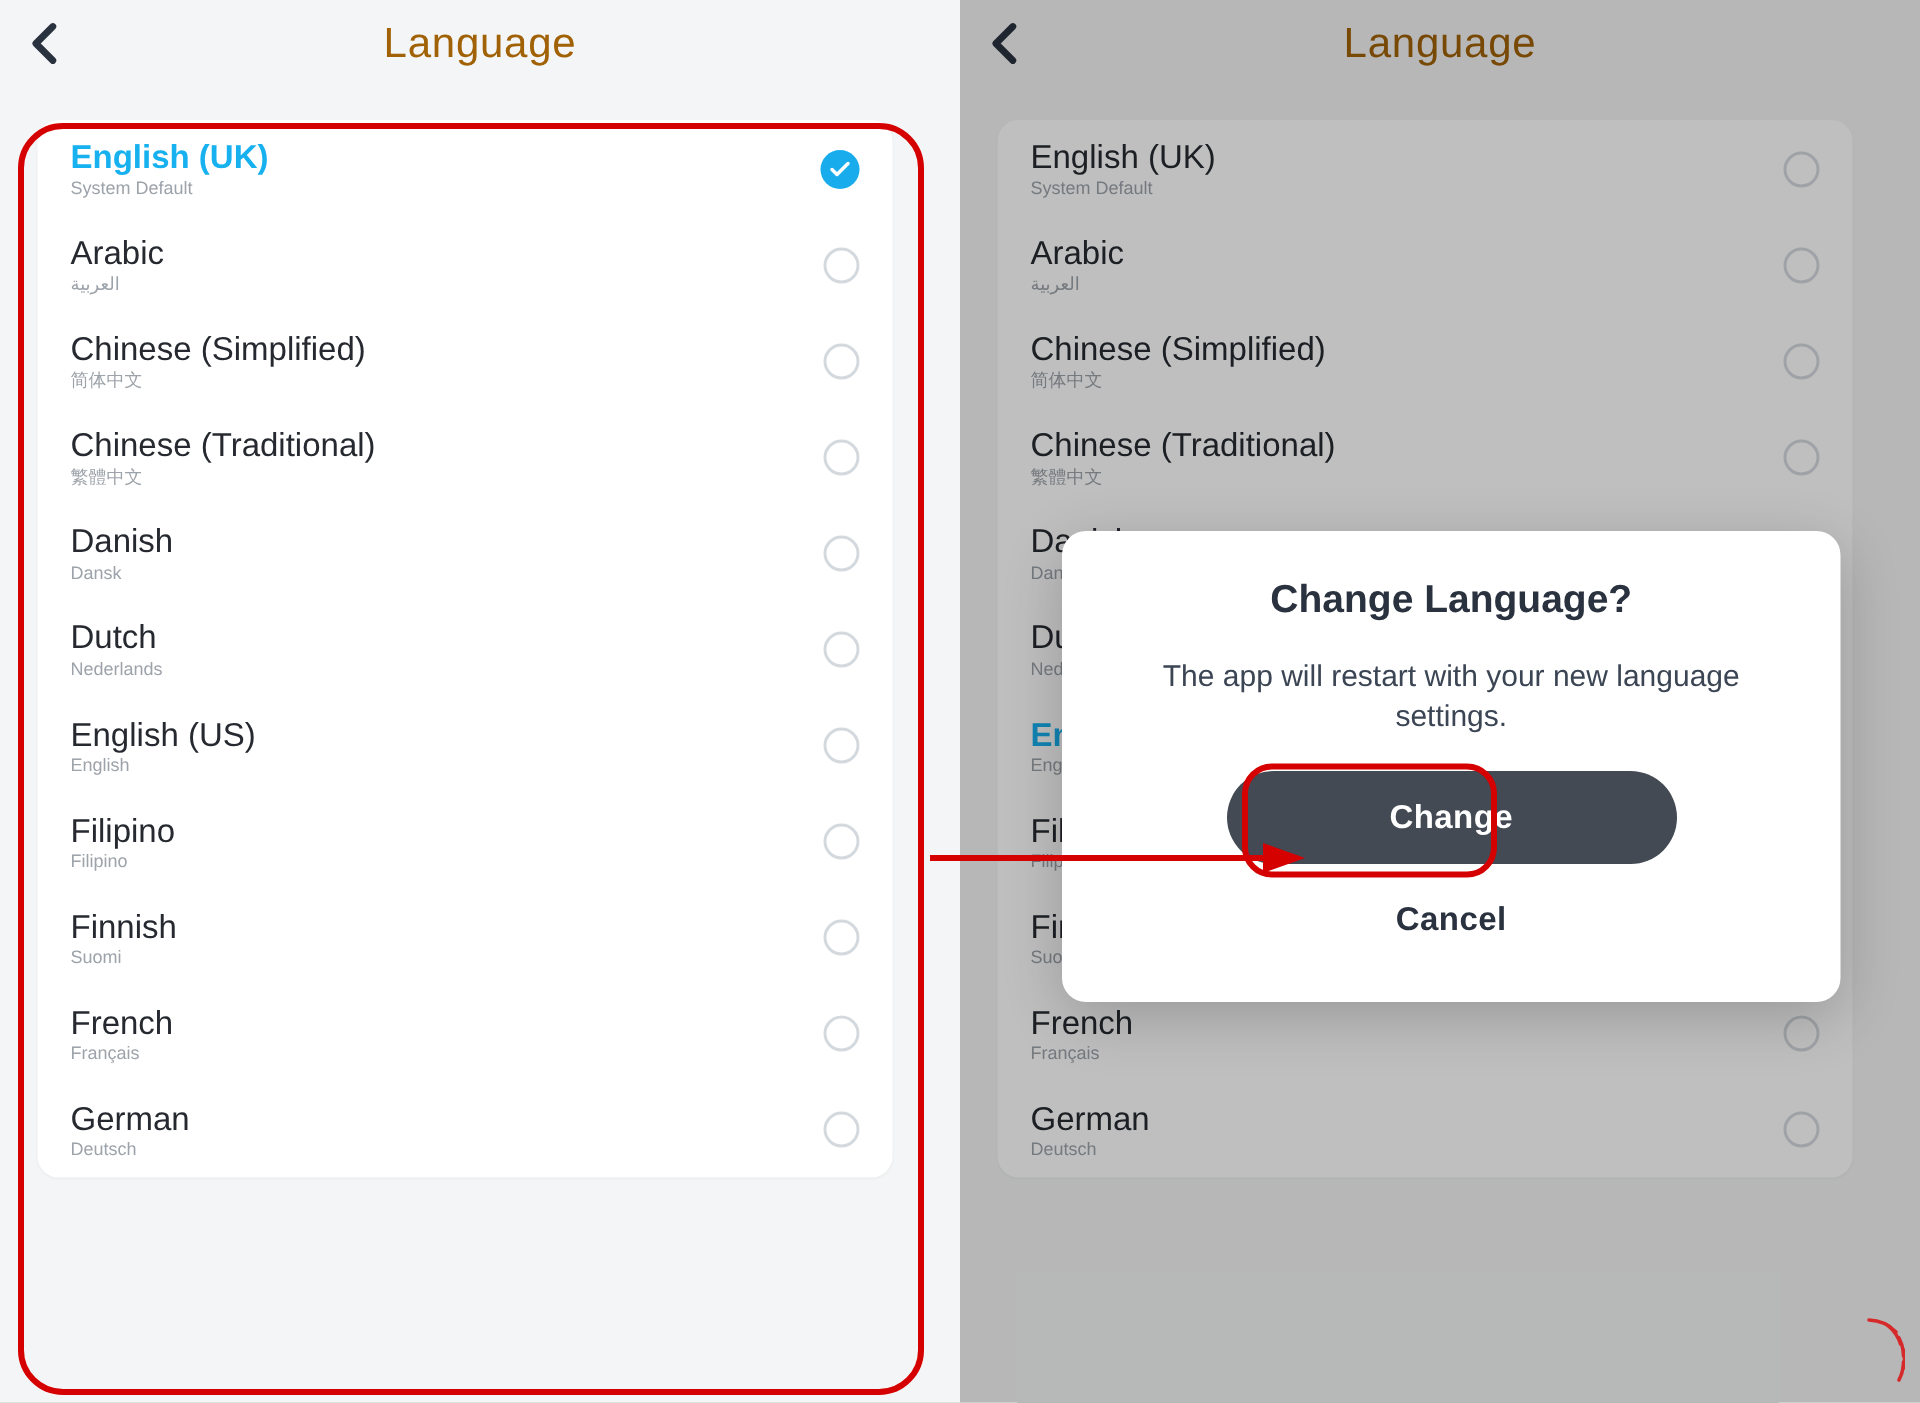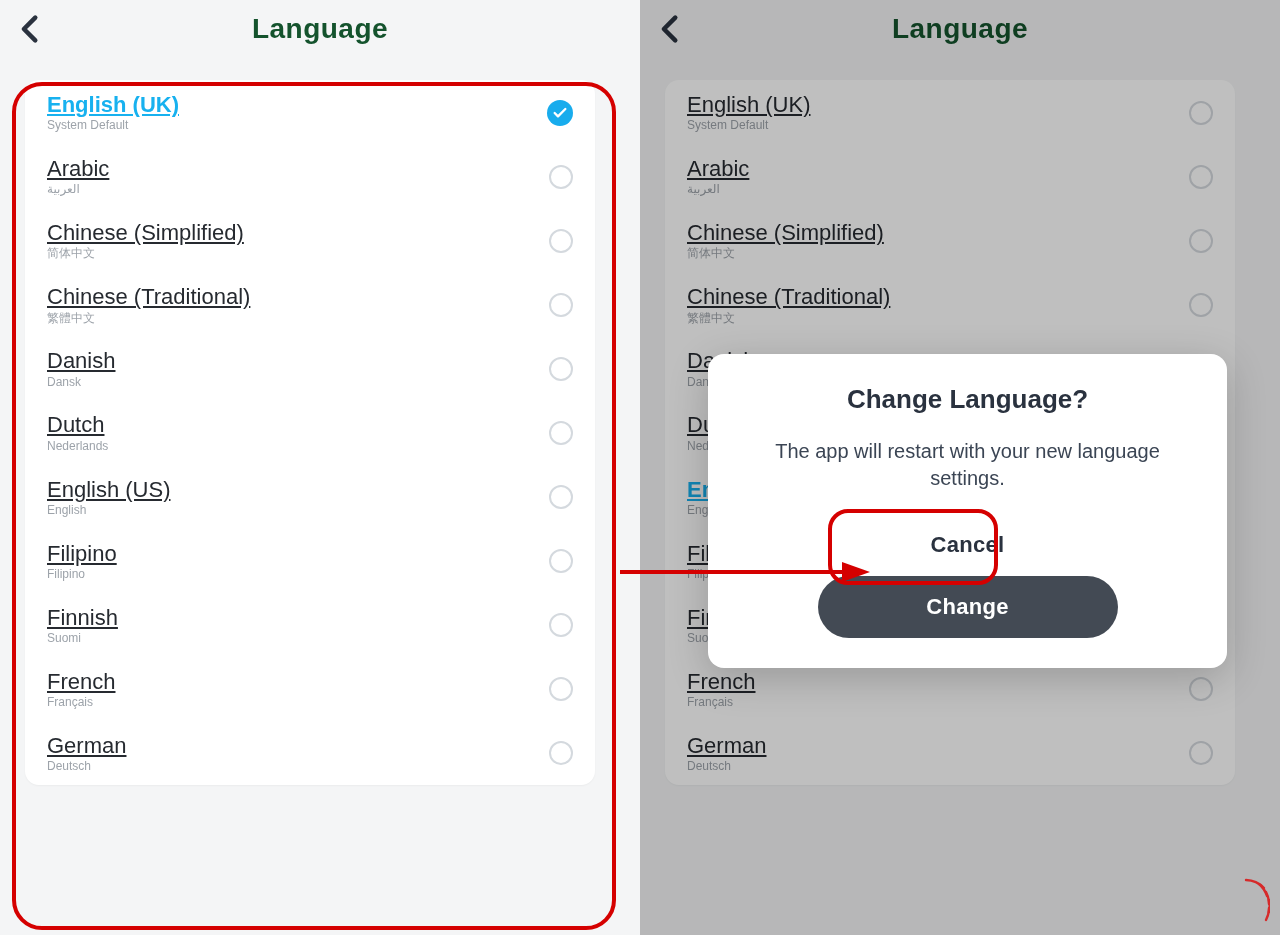--- a/index.html
+++ b/index.html
@@ -5,27 +5,27 @@
   * { margin:0; padding:0; box-sizing:border-box; font-family:-apple-system, "Helvetica Neue", Arial, sans-serif; }
   body { background:#f4f5f6; width:1280px; height:935px; overflow:hidden; position:relative; }
   .pane { position:absolute; top:0; height:935px; background:#f4f5f6; }
   .pane.left  { left:0;   width:640px; }
   .pane.right { left:640px; width:640px; }
 
   
   .hdr { height:58px; display:flex; align-items:center; justify-content:center; position:relative; background:#f4f5f6; }
   .hdr .back { position:absolute; left:14px; top:50%; transform:translateY(-50%); display:flex; align-items:center; }
   .hdr .back svg{ width:34px; height:34px; }
-  .hdr .title { font-size:28px; font-weight:700; color:#14532d; letter-spacing:.5px; }
+  .hdr .title { font-size:28px; font-weight:400; color:#a16207; letter-spacing:.5px; }
 
   
   .card{ background:#fff; border-radius:14px; margin:22px 45px 0 25px; overflow:hidden; box-shadow:0 1px 2px rgba(0,0,0,.04); }
   .row{ display:flex; align-items:center; justify-content:space-between; padding:12px 22px 11px 22px; }
   .row .txt{ display:flex; flex-direction:column; }
-  .row .name{ font-size:22px; font-weight:500; color:#262a30; line-height:1.15;text-decoration:underline; }
+  .row .name{ font-size:22px; font-weight:500; color:#262a30; line-height:1.15; }
   .row .sub{  font-size:12px; font-weight:400; color:#9da3aa; line-height:1.15; margin-top:2px; }
   .row.selected .name{ color:#17b1ef; font-weight:600; }
   .row.selected .sub{ color:#9da3aa; }
   .radio{ width:24px; height:24px; border-radius:50%; border:2px solid #d4d9de; flex:0 0 24px; }
   .check{ width:26px; height:26px; border-radius:50%; background:#18aced; display:flex; align-items:center; justify-content:center; flex:0 0 26px; }
   .check svg{ width:16px; height:16px; }
 
   
   .callout{ position:absolute; border:4px solid #d50000; border-radius:30px; pointer-events:none; }
 
@@ -240,22 +240,22 @@
         </div>
         <span class="radio"></span>
       </div>
     </div>
 
   <div class="dim"></div>
 
   <div class="dialog">
     <div class="dtitle">Change Language?</div>
     <div class="dmsg">The app will restart with your new language settings.</div>
+    <button class="btn">Change</button>
     <button class="btn cancel">Cancel</button>
-    <button class="btn">Change</button>
 
     <div class="highlight" style="left:120px; top:155px; width:170px; height:76px;"></div>
   </div>
 </div>
 
 <svg class="arrow" viewBox="0 0 252 40">
   <line x1="2" y1="20" x2="232" y2="20" stroke="#d50000" stroke-width="4"></line>
   <polygon points="252,20 224,10 224,30" fill="#d50000"></polygon>
 </svg>
 

